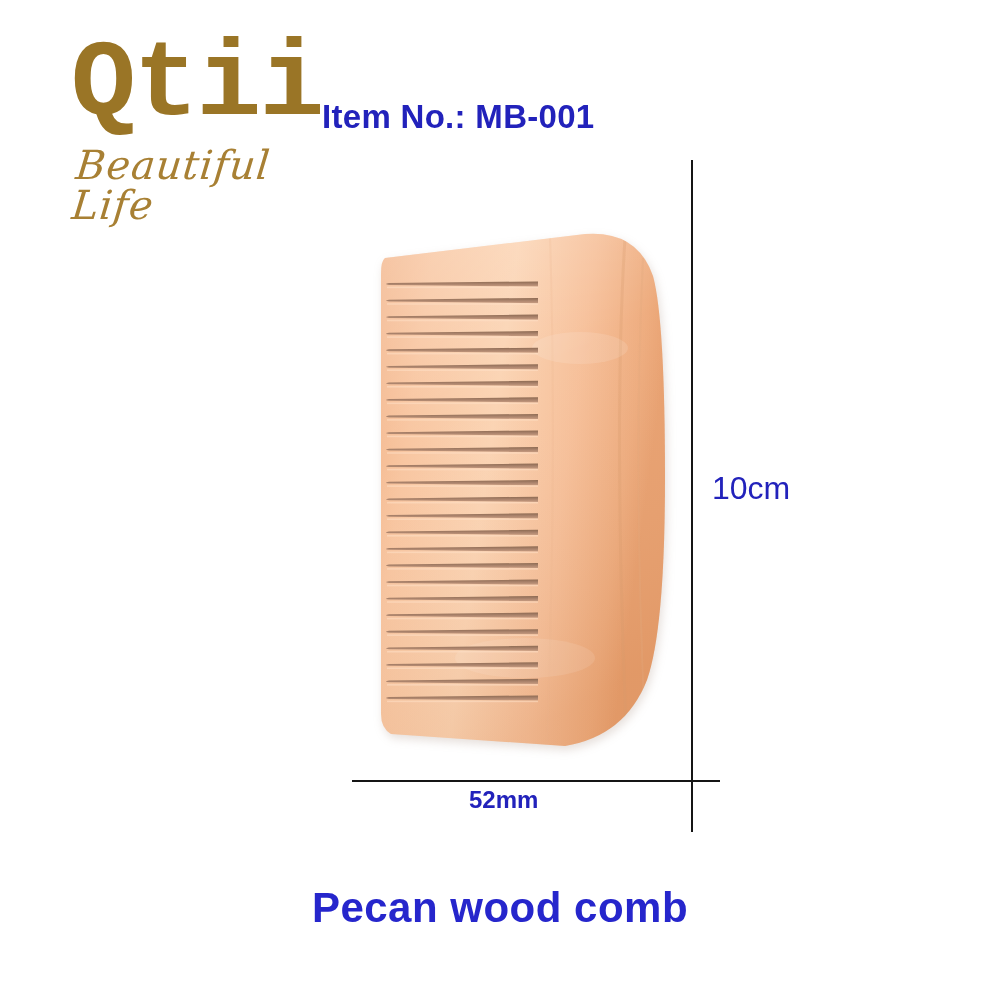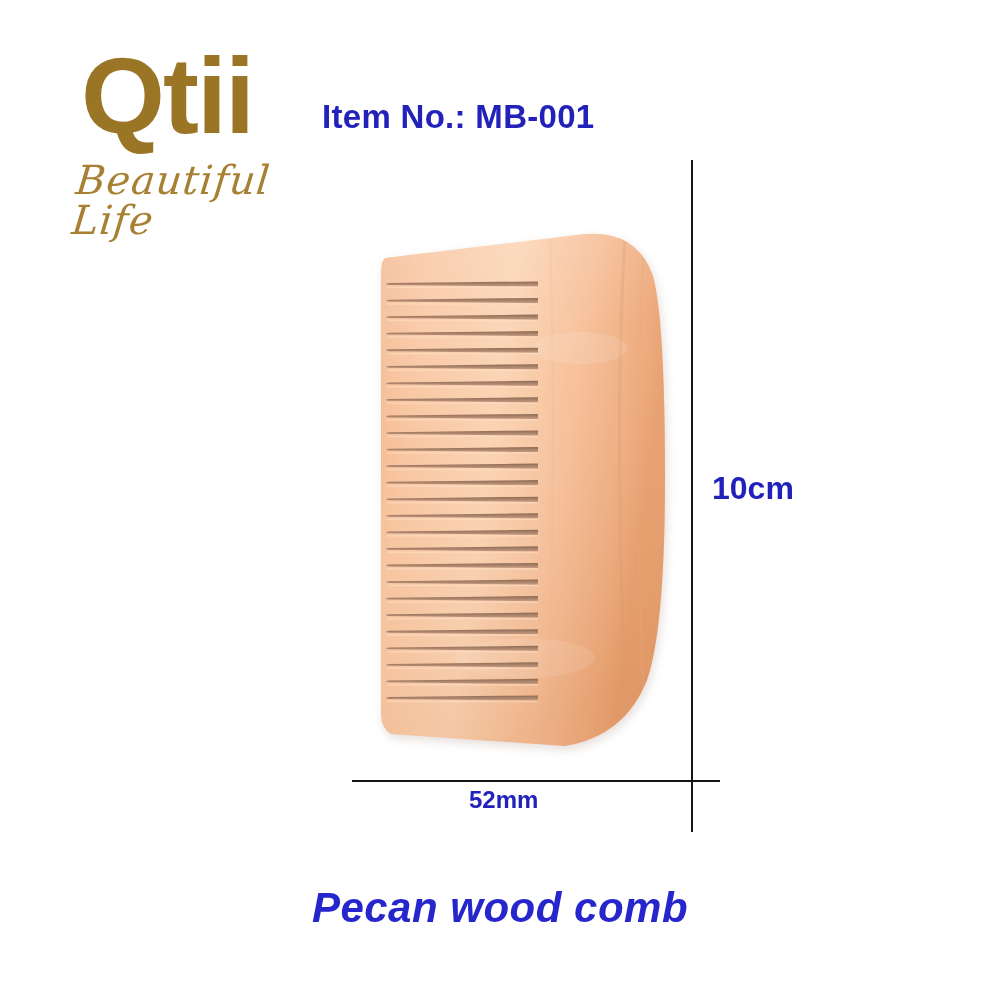--- a/index.html
+++ b/index.html
@@ -27,27 +27,27 @@
   
   .brand-block {
     position: absolute;
     left: 70px;
     top: 32px;
     width: 260px;
     text-align: left;
     user-select: none;
   }
   .brand-mark {
-    font-family: Liberation Sans, sans-serif;
+    font-family: Liberation Mono, monospace;
     font-weight: 700;
     font-size: 108px;
     line-height: 0.98;
     letter-spacing: -2px;
     color: #9a7526;
-    margin: 11px;
+    margin: 1px;
     padding: 0;
     display: block;
   }
   .brand-tagline {
     font-family: "DejaVu Serif", "Liberation Serif", serif;
     font-style: italic;
     font-size: 40px;
     line-height: 1;
     color: #a88034;
     margin: 6px 0 0 0;
@@ -100,21 +100,21 @@
     top: 780px;
     width: 368px;
     height: 2px;
     background: #151515;
   }
   .dim-label-height {
     position: absolute;
     left: 712px;
     top: 470px;
     font-size: 32px;
-    font-weight: 700;
+    font-weight: 400;
     color: #2222bb;
     white-space: nowrap;
   }
   .dim-label-width {
     position: absolute;
     left: 469px;
     top: 786px;
     font-size: 24px;
     font-weight: 700;
     color: #2222bb;
@@ -125,21 +125,20 @@
   .caption {
     position: absolute;
     left: 0;
     top: 884px;
     width: 1000px;
     text-align: center;
     font-size: 42px;
     font-weight: 600;
     color: #2626cc;
     letter-spacing: 0.5px;
-    font-style: italic;
   }
 </style>
 </head>
 <body>
 
 <div id="stage">
 
   <div class="brand-block">
     <span class="brand-mark">Qtii</span>
     <span class="brand-tagline">Beautiful Life</span>

